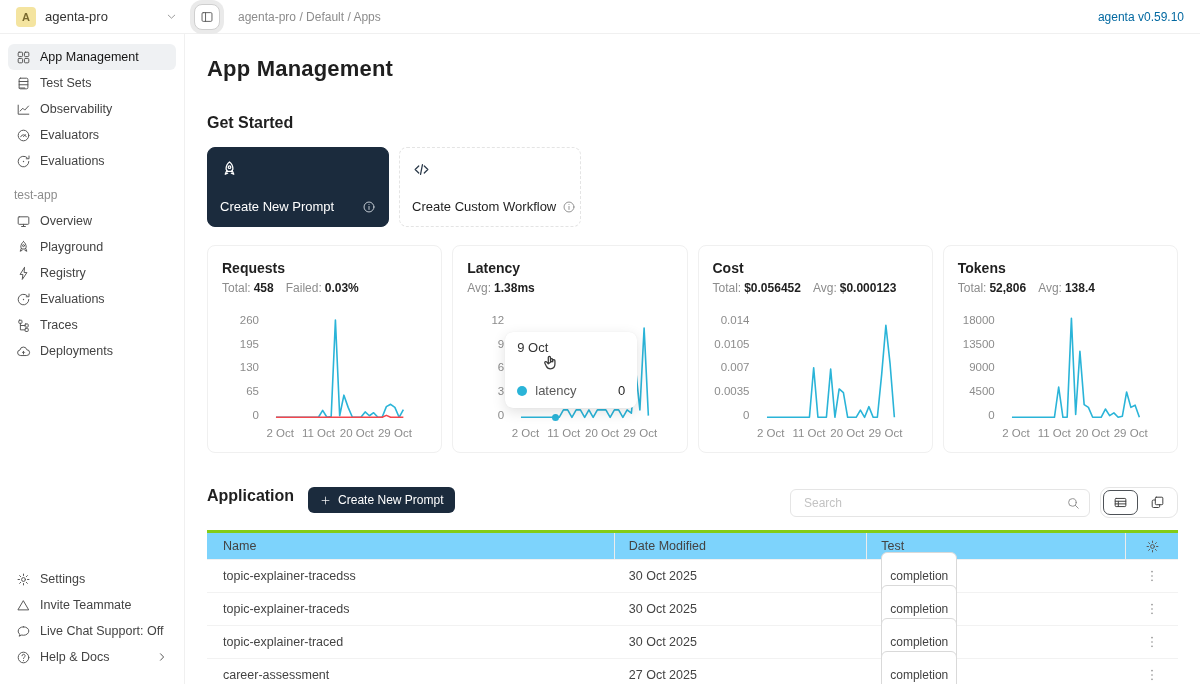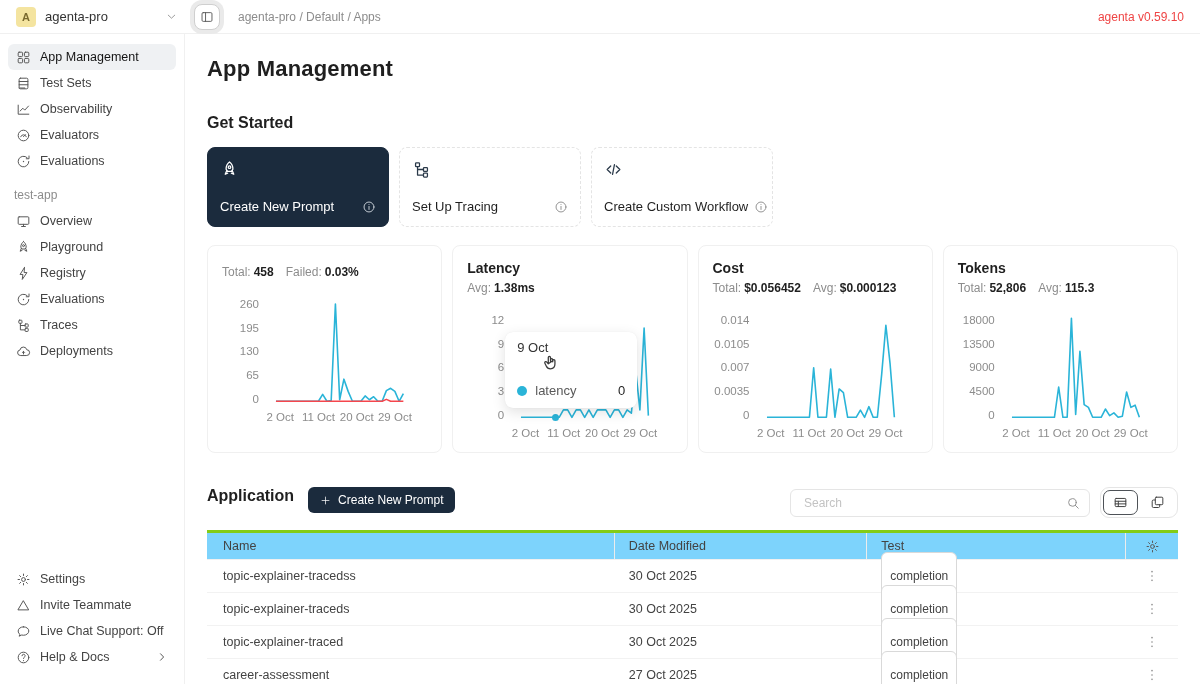--- a/index.html
+++ b/index.html
@@ -17,21 +17,21 @@
   .workspace { display:flex; align-items:center; gap:9px; width:162px; cursor:pointer; }
   .avatar { width:20px; height:20px; border-radius:4px; background:#f4e4a0; color:#7a6a2f; font-size:11px;
             display:flex; align-items:center; justify-content:center; font-weight:600; }
   .ws-name { font-size:13px; font-weight:500; color:#333; }
   .ws-chev { margin-left:auto; color:#8c8c8c; width:13px; height:13px; }
   .panel-toggle { width:26px; height:26px; border-radius:8px; background:#fff; border:1px solid #cfcfcf;
             box-shadow:0 0 0 4px #eaeaea; display:flex; align-items:center; justify-content:center;
             color:#595959; margin:0 18px 0 16px; cursor:pointer; }
   .panel-toggle .ico { width:14px; height:14px; }
   .breadcrumb { font-size:12px; color:#8c8c8c; }
-  .version { margin-left:auto; font-size:12px; color:#ef4444; }
+  .version { margin-left:auto; font-size:12px; color:#0369a1; }
 
   
   .layout { display:flex; height:650px; }
   .sidebar { width:185px; min-width:185px; border-right:1px solid #f0f0f0; padding:10px 8px 14px;
              display:flex; flex-direction:column; }
   .side-item { display:flex; align-items:center; gap:9px; height:26px; padding:0 8px; border-radius:6px;
                font-size:12.5px; color:#434343; cursor:pointer; white-space:nowrap; }
   .side-item .ico { color:#595959; }
   .side-item.active { background:#eff1f3; color:#141414; font-weight:500; }
   .side-section { font-size:12px; color:#8c8c8c; margin:14px 6px 6px; }
@@ -317,59 +317,40 @@
                 <circle cx="12" cy="12" r="8.5"></circle>
                 <path d="M12 11v5.2"></path>
                 <circle cx="12" cy="7.8" r="0.9" fill="currentColor" stroke="none"></circle>
               </svg>
             </span>
           </div>
         </div>
         <div class="gs-card">
           <span class="ico gs-icon">
             <svg viewBox="0 0 24 24" fill="none" stroke="currentColor" stroke-width="1.6" stroke-linecap="round" stroke-linejoin="round">
-              <rect x="4.5" y="3.5" width="5" height="5" rx="1"></rect>
-              <rect x="14.5" y="9.5" width="5" height="5" rx="1"></rect>
-              <rect x="14.5" y="16.5" width="5" height="5" rx="1"></rect>
-              <path d="M7 8.5V19h7.5M7 12h7.5"></path>
-            </svg>
-          </span>
-          <div class="gs-bottom">
-            <span class="gs-label">Set Up Tracing</span>
-            <span class="ico gs-info">
-              <svg viewBox="0 0 24 24" fill="none" stroke="currentColor" stroke-width="1.6" stroke-linecap="round" stroke-linejoin="round">
-                <circle cx="12" cy="12" r="8.5"></circle>
-                <path d="M12 11v5.2"></path>
-                <circle cx="12" cy="7.8" r="0.9" fill="currentColor" stroke="none"></circle>
-              </svg>
-            </span>
-          </div>
-        </div>
-        <div class="gs-card">
-          <span class="ico gs-icon">
-            <svg viewBox="0 0 24 24" fill="none" stroke="currentColor" stroke-width="1.6" stroke-linecap="round" stroke-linejoin="round">
               <path d="M8.5 7.5L4 12l4.5 4.5M15.5 7.5L20 12l-4.5 4.5"></path>
               <path d="M13.2 5.8l-2.4 12.4"></path>
             </svg>
           </span>
           <div class="gs-bottom">
             <span class="gs-label">Create Custom Workflow</span>
             <span class="ico gs-info">
               <svg viewBox="0 0 24 24" fill="none" stroke="currentColor" stroke-width="1.6" stroke-linecap="round" stroke-linejoin="round">
                 <circle cx="12" cy="12" r="8.5"></circle>
                 <path d="M12 11v5.2"></path>
                 <circle cx="12" cy="7.8" r="0.9" fill="currentColor" stroke="none"></circle>
               </svg>
             </span>
           </div>
         </div>
       </div>
 
     <div class="charts-row">
         <div class="chart-card">
+          <div class="chart-title">Requests</div>
           <div class="chart-stats">
             <span>Total:<span class="stat-val">458</span></span>
             <span>Failed:<span class="stat-val">0.03%</span></span>
           </div>
           <div class="chart-body">
             <div class="y-axis">
               <span class="y-tick">260</span>
               <span class="y-tick">195</span>
               <span class="y-tick">130</span>
               <span class="y-tick">65</span>
@@ -453,21 +434,21 @@
             <span class="x-tick" style="left:7.7%">2 Oct</span>
             <span class="x-tick" style="left:31.7%">11 Oct</span>
             <span class="x-tick" style="left:55.7%">20 Oct</span>
             <span class="x-tick" style="left:79.7%">29 Oct</span>
           </div>
         </div>
         <div class="chart-card">
           <div class="chart-title">Tokens</div>
           <div class="chart-stats">
             <span>Total:<span class="stat-val">52,806</span></span>
-            <span>Avg:<span class="stat-val">115.3</span></span>
+            <span>Avg:<span class="stat-val">138.4</span></span>
           </div>
           <div class="chart-body">
             <div class="y-axis">
               <span class="y-tick">18000</span>
               <span class="y-tick">13500</span>
               <span class="y-tick">9000</span>
               <span class="y-tick">4500</span>
               <span class="y-tick">0</span>
             </div>
             <div class="plot">

